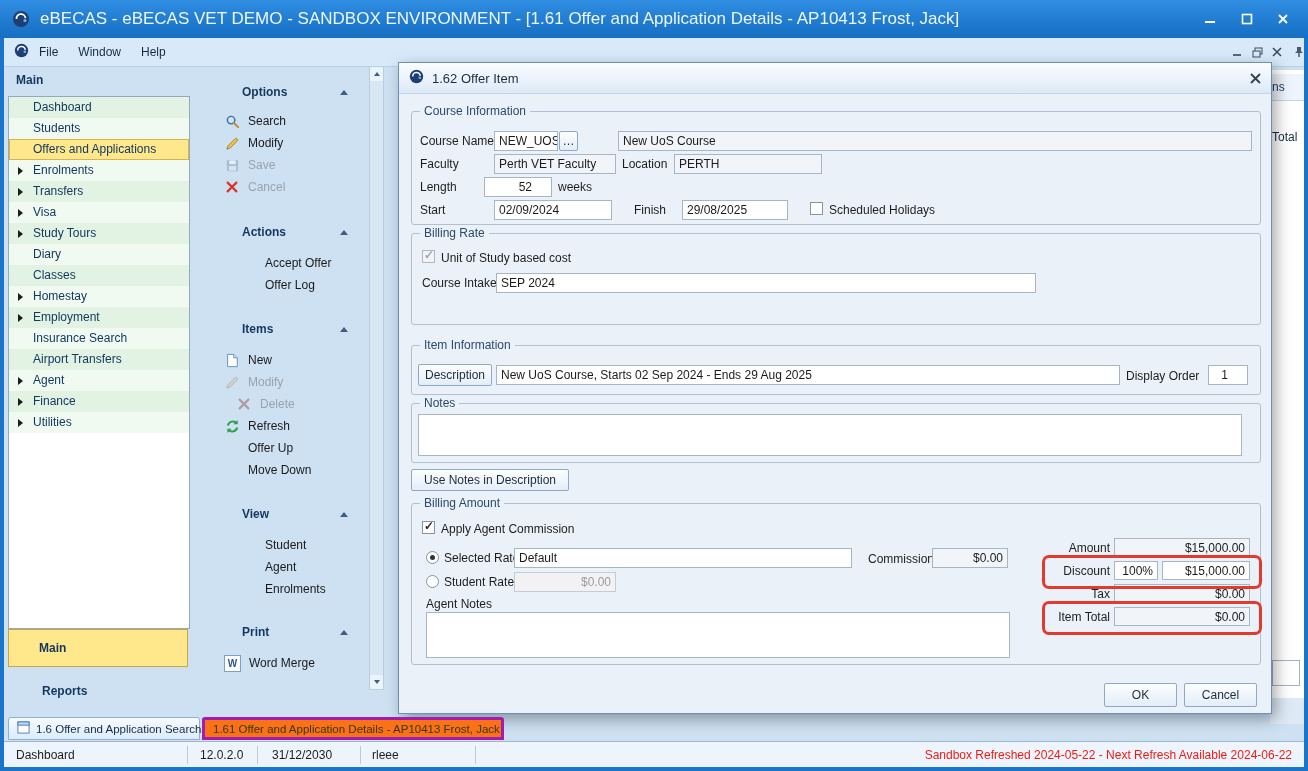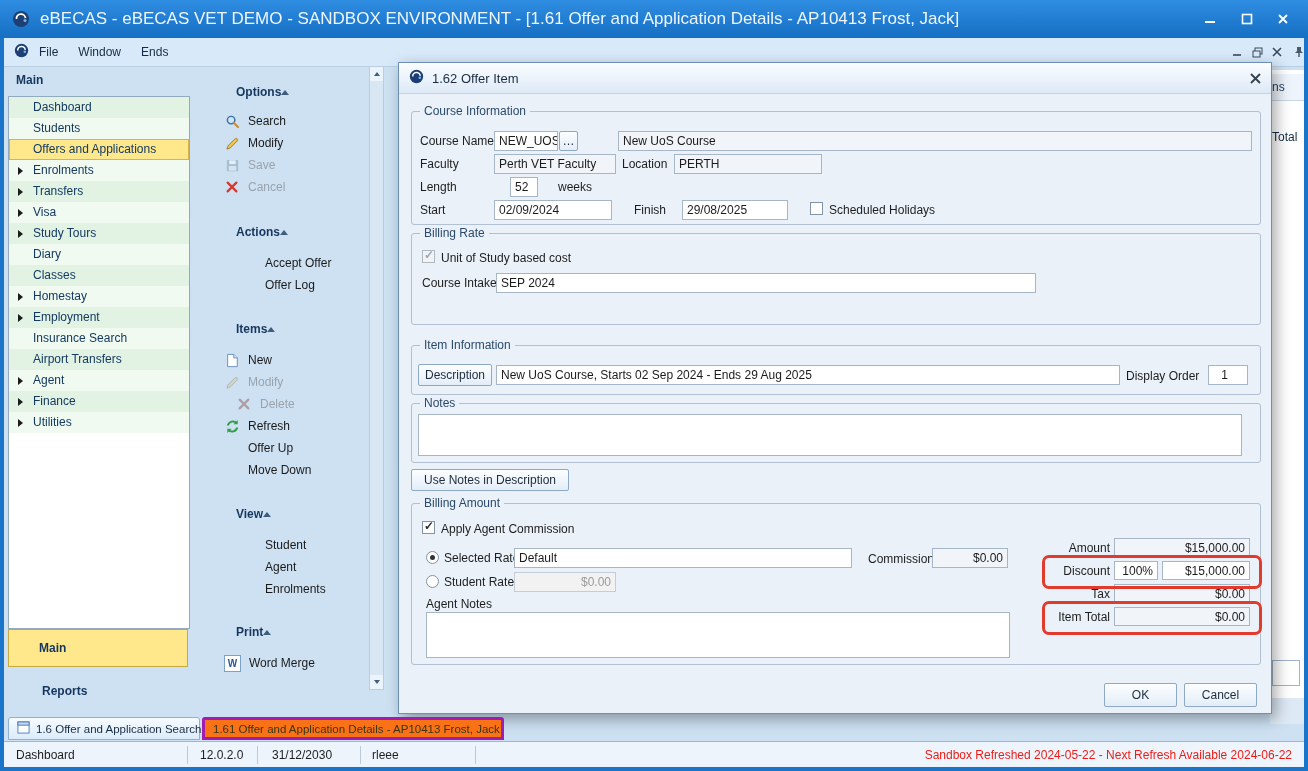--- a/index.html
+++ b/index.html
@@ -30,21 +30,21 @@
   .side-row:nth-child(even){background:#f0faf1}
   .side-row.selected{background:#ffe88b;outline:1px solid #d9b44a;outline-offset:-1px}
   .tri-right{width:0;height:0;border-top:4px solid transparent;border-bottom:4px solid transparent;border-left:5px solid #1c1c1c}
   .side-row .tri-right{position:absolute;left:9px;top:7px}
   #nav-main{position:absolute;left:8px;top:629px;width:180px;height:38px;background:#ffe88b;
     border:1px solid #c8a93f;line-height:36px;padding-left:30px;font-weight:bold;color:#16365e;box-sizing:border-box}
   #nav-reports{position:absolute;left:8px;top:676px;width:180px;height:30px;line-height:30px;
     padding-left:34px;font-weight:bold;color:#16365e;box-sizing:border-box}
   
   #toolpanel{position:absolute;left:196px;top:66px;width:172px;height:650px}
-  .panel-head{position:absolute;left:40px;width:106px;display:flex;justify-content:flex-start;align-items:center;height:16px}
+  .panel-head{position:absolute;left:46px;width:106px;display:flex;justify-content:space-between;align-items:center;height:16px}
   .sec-head{font-weight:bold;color:#16365e}
   .tri-up{width:0;height:0;border-left:4px solid transparent;border-right:4px solid transparent;border-bottom:5px solid #3f5d7d}
   .tri-down{width:0;height:0;border-left:4px solid transparent;border-right:4px solid transparent;border-top:5px solid #3f5d7d}
   .tool-row{position:absolute;display:flex;align-items:center;gap:8px;height:18px}
   .tool-label{color:#1a1a1a;white-space:nowrap}
   .tool-label.disabled{color:#9aa3ad}
   .icon16{width:16px;height:16px;display:flex;align-items:center;justify-content:center}
   .dim{opacity:.45;filter:grayscale(60%)}
   .word-ic{width:15px;height:15px;background:#fff;border:1px solid #7da1c4;color:#2b579a;
     font-weight:bold;font-size:10px;display:flex;align-items:center;justify-content:center}
@@ -126,21 +126,21 @@
 <div id="menubar">
   <span class="t-logo" style="margin-left:10px">
     <svg width="15" height="15" viewBox="0 0 18 18">
         <circle cx="9" cy="9" r="8" fill="#1d3f73"></circle>
         <path d="M4.5 9a4.5 4.5 0 0 1 9-.8" stroke="#fff" stroke-width="1.8" fill="none"></path>
         <circle cx="13" cy="10.5" r="1.6" fill="#6fb3e8"></circle>
       </svg>
   </span>
   <span class="menu-item">File</span>
   <span class="menu-item">Window</span>
-  <span class="menu-item">Ends</span>
+  <span class="menu-item">Help</span>
 </div>
 <div class="mdi-btn" style="left:1228px">
   <svg width="10" height="10">
       <line x1="1" y1="8" x2="9" y2="8" stroke="#3a4a5a" stroke-width="1.6"></line>
     </svg>
 </div>
 <div class="mdi-btn" style="left:1248px">
   <svg width="11" height="11">
       <rect x="3" y="1" width="7" height="6" fill="none" stroke="#3a4a5a"></rect>
       <rect x="1" y="4" width="7" height="6" fill="#d8e9f9" stroke="#3a4a5a"></rect>
@@ -341,21 +341,21 @@
     <div class="field" style="left:82px;top:19px;width:64px">NEW_UOS</div>
     <div class="btn" style="left:147px;top:19px;width:19px;height:20px">…</div>
     <div class="field ro" style="left:206px;top:19px;width:634px">New UoS Course</div>
 
     <span class="lbl" style="left:8px;top:45px">Faculty</span>
     <div class="field ro" style="left:82px;top:42px;width:122px">Perth VET Faculty</div>
     <span class="lbl" style="left:210px;top:45px">Location</span>
     <div class="field ro" style="left:262px;top:42px;width:148px">PERTH</div>
 
     <span class="lbl" style="left:8px;top:68px">Length</span>
-    <div class="field money" style="left:98px;top:65px;width:28px;padding-right:19px">52</div>
+    <div class="field money" style="left:72px;top:65px;width:68px;padding-right:19px">52</div>
     <span class="lbl" style="left:146px;top:68px">weeks</span>
 
     <span class="lbl" style="left:8px;top:91px">Start</span>
     <div class="field" style="left:82px;top:88px;width:118px;padding-right:21px">02/09/2024</div>
     <span class="lbl" style="left:222px;top:91px">Finish</span>
     <div class="field" style="left:270px;top:88px;width:106px;padding-right:21px">29/08/2025</div>
     <span class="checkbox" style="left:398px;top:90px"></span>
     <span class="lbl" style="left:417px;top:91px">Scheduled Holidays</span>
   </div>
 

